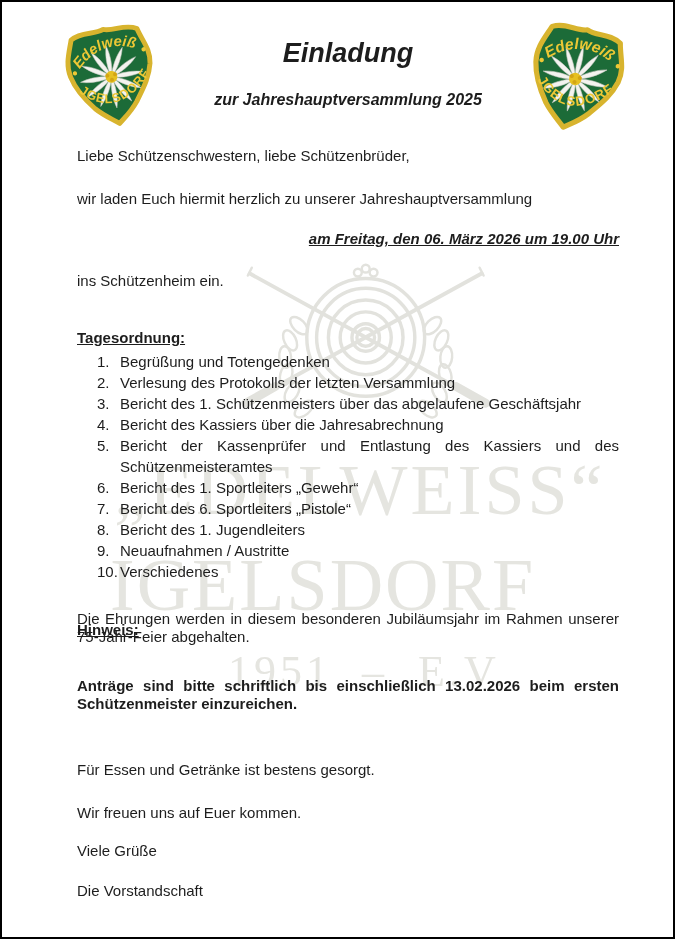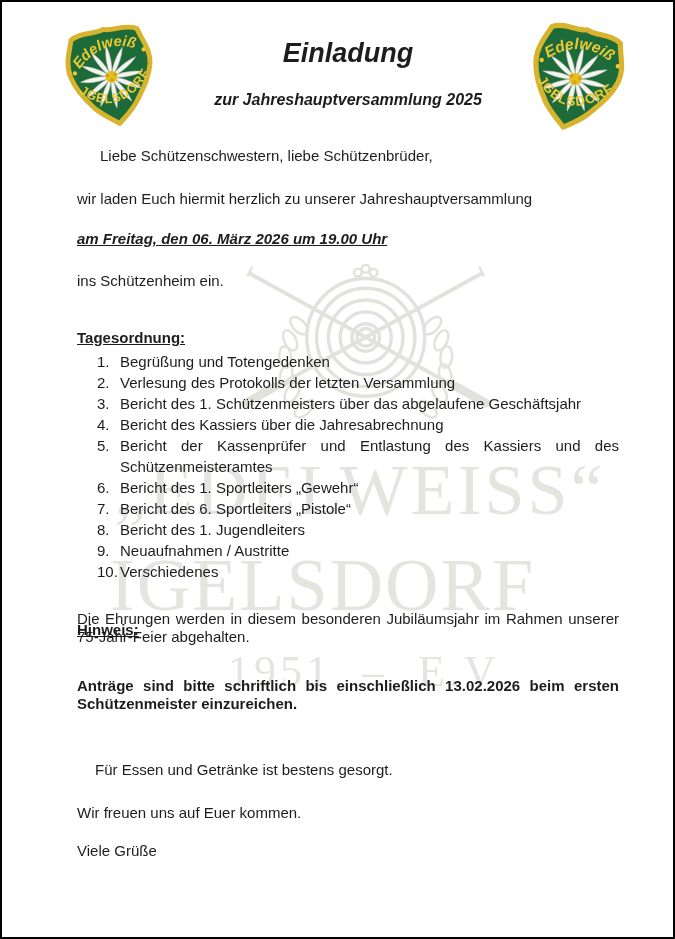--- a/index.html
+++ b/index.html
@@ -39,34 +39,34 @@
   .badge-bottom-text{ font-family: "Liberation Sans", sans-serif; font-size: 13px; font-weight: bold; fill: #edc835; letter-spacing: 1px; }
 
   
   .title-block { position: absolute; left: 75px; width: 542px; text-align: center; z-index: 1; }
   .doc-title    { top: 36px; font-size: 27px; font-weight: bold; font-style: italic; line-height: 30px; }
   .doc-subtitle { top: 88px; font-size: 16px; font-weight: bold; font-style: italic; line-height: 19px; }
 
   
   .content { position: absolute; left: 75px; top: 0; width: 542px; height: 100%; z-index: 1; }
   .content > div { position: absolute; left: 0; right: 0; font-size: 15px; line-height: 18px; }
-  .salutation { top: 145px; margin-left: 23px; }
+  .salutation { top: 145px; }
   .intro      { top: 188px; }
-  .dateline   { top: 228px; text-align: left; font-size: 16px; font-weight: bold; font-style: italic; text-decoration: underline; }
+  .dateline   { top: 228px; text-align: right; font-size: 16px; font-weight: bold; font-style: italic; text-decoration: underline; }
   .location   { top: 270px; }
   .agenda     { top: 327px; }
   .agenda-heading { font-weight: bold; text-decoration: underline; }
   .agenda-list { list-style: none; margin: 4px 0 0 0; padding: 0 0 0 20px; }
   .agenda-list li { display: flex; line-height: 21px; }
   .agenda-list .num { flex: none; width: 23px; }
   .agenda-list .txt { flex: 1; text-align: justify; }
   .note-heading { top: 619px; font-weight: bold; text-decoration: underline; }
   .note-text    { top: 598px; line-height: 25px; text-align: justify; margin-top: 10px; }
   .request-text { top: 675px; line-height: 25px; text-align: justify; font-weight: bold; }
-  .closing-1 { top: 759px; margin-left: 18px; }
+  .closing-1 { top: 759px; }
   .closing-2 { top: 802px; }
   .closing-3 { top: 840px; }
   .closing-4 { top: 880px; }
 </style>
 </head>
 <body>
 
 <div class="page">
 
   <div class="watermark">
@@ -240,15 +240,16 @@
       </ul>
     </div>
 
     <div class="note-heading">Hinweis:</div>
     <div class="note-text">Die Ehrungen werden in diesem besonderen Jubiläumsjahr im Rahmen unserer 75-Jahr-Feier abgehalten.</div>
     <div class="request-text">Anträge sind bitte schriftlich bis einschließlich 13.02.2026 beim ersten Schützenmeister einzureichen.</div>
 
     <div class="closing-1">Für Essen und Getränke ist bestens gesorgt.</div>
     <div class="closing-2">Wir freuen uns auf Euer kommen.</div>
     <div class="closing-3">Viele Grüße</div>
+    <div class="closing-4">Die Vorstandschaft</div>
   </div>
 
 </div>
 
 </body></html>

